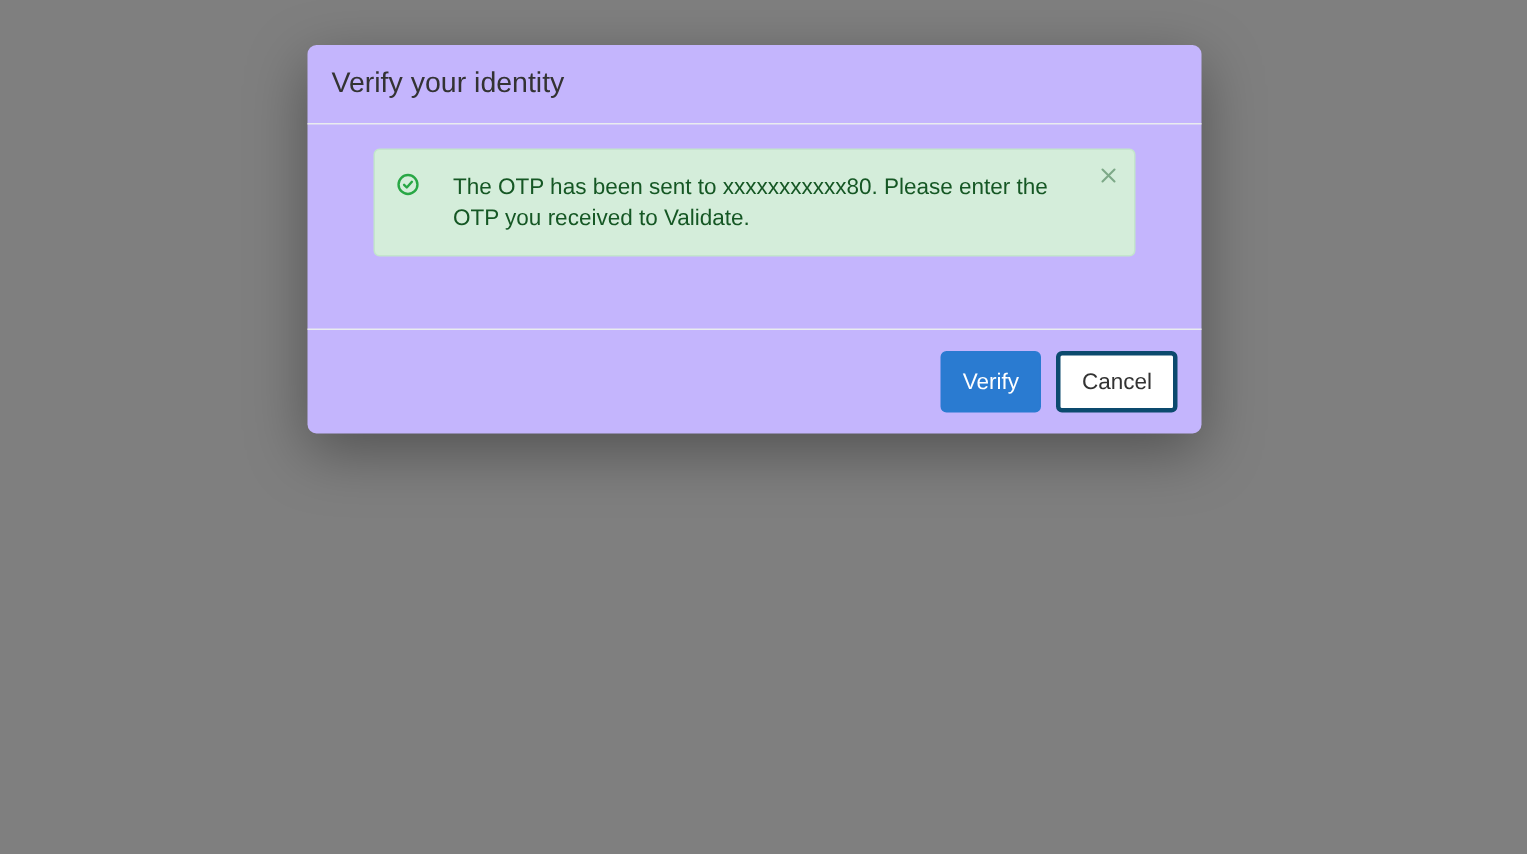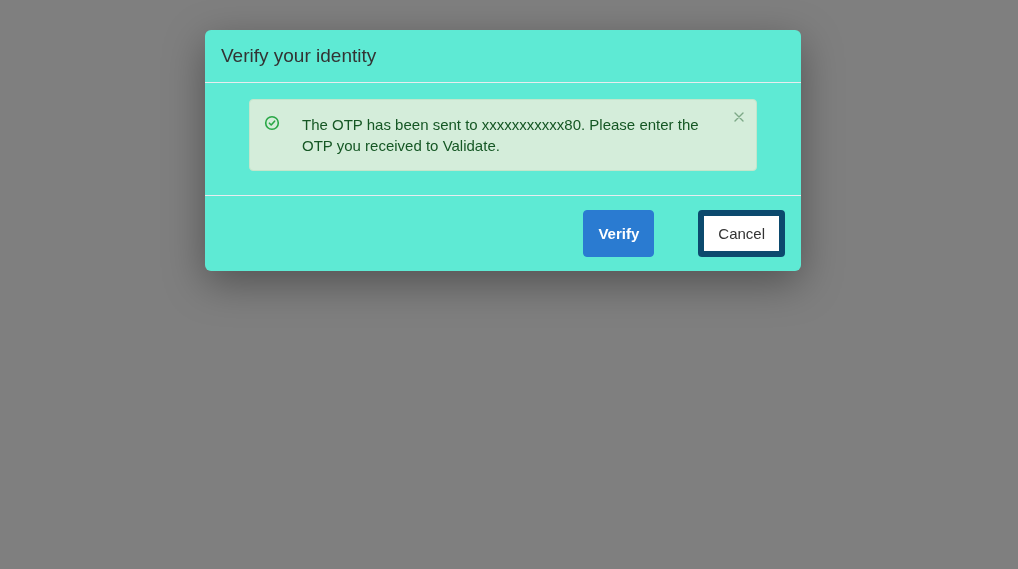--- a/index.html
+++ b/index.html
@@ -13,35 +13,35 @@
       width: 1018px;
       height: 569px;
       overflow: hidden;
       position: relative;
     }
     .modal {
       position: absolute;
       left: 205px;
       top: 30px;
       width: 596px;
-      background: #5eead4;
+      background: #c4b5fd;
       border-radius: 6px;
       box-shadow: 0 12px 40px rgba(0,0,0,0.35);
     }
     .modal-header {
       padding: 15px 16px;
       border-bottom: 1px solid #e9ecef;
     }
     .modal-title {
       font-size: 19px;
       font-weight: 500;
       color: #333;
     }
     .modal-body {
-      padding: 16px 44px 4px 44px;
+      padding: 16px 44px 28px 44px;
       border-bottom: 1px solid #e9ecef;
     }
     .alert {
       background: #d4edda;
       border: 1px solid #c3e6cb;
       border-radius: 4px;
       padding: 14px 32px 14px 14px;
       display: flex;
       align-items: flex-start;
       gap: 22px;
@@ -134,28 +134,27 @@
     .btn-primary {
       background: #2a7ed8;
       border-color: #2a7ed8;
     }
     .btn-primary {
       background: #2d7dd8;
       border-color: #2d7dd8;
     }
     .btn-primary { background:#2775c8; border-color:#2775c8; }
     .btn-primary { background:#2a78cc; border-color:#2a78cc; }
-    .btn-primary { background:#2878c8; border-color:#2878c8;font-weight:bold; }
+    .btn-primary { background:#2878c8; border-color:#2878c8; }
     .btn-primary { background:#2e7fd0; border-color:#2e7fd0; }
     .btn-primary { background:#2a7bd1; border-color:#2a7bd1; }
     .btn-secondary {
       background: #fff;
       color: #333;
-      border: 6px solid #0c4a6e;
-      margin-left: 34px;
+      border: 3px solid #0c4a6e;
     }
   </style>
 </head>
 <body>
 
 <div class="modal">
   <div class="modal-header">
     <div class="modal-title">Verify your identity</div>
   </div>
   <div class="modal-body">

